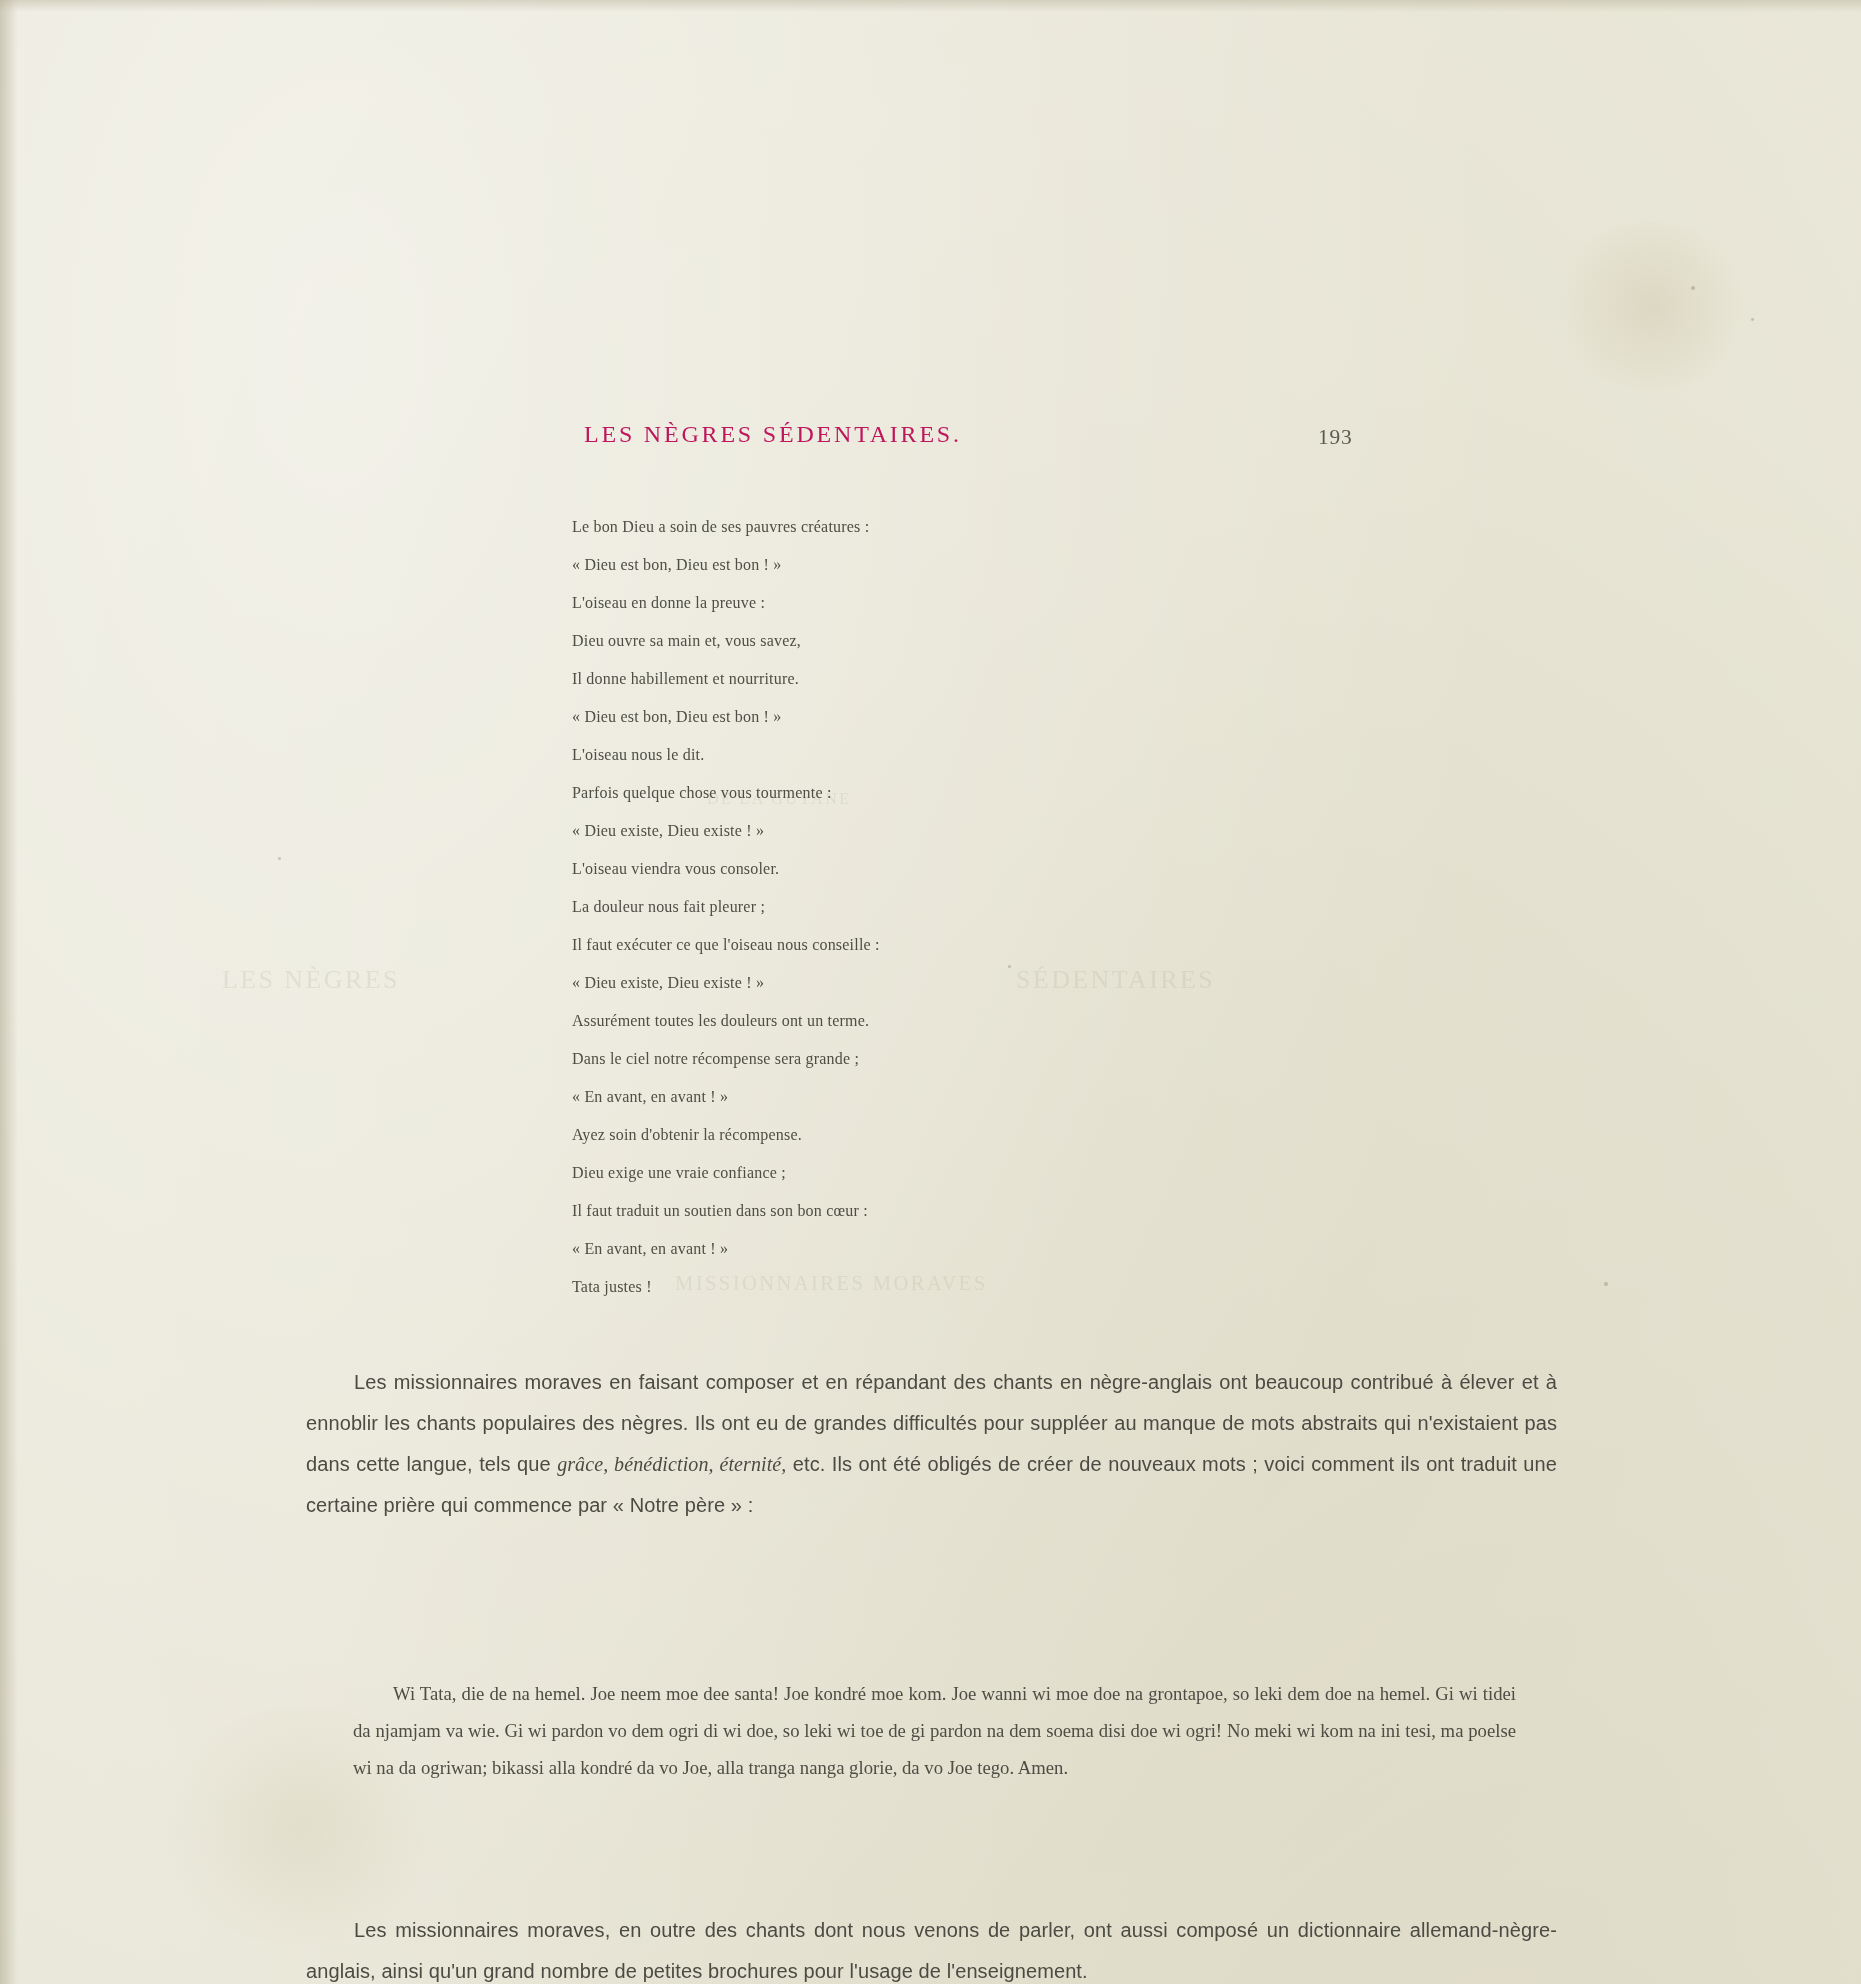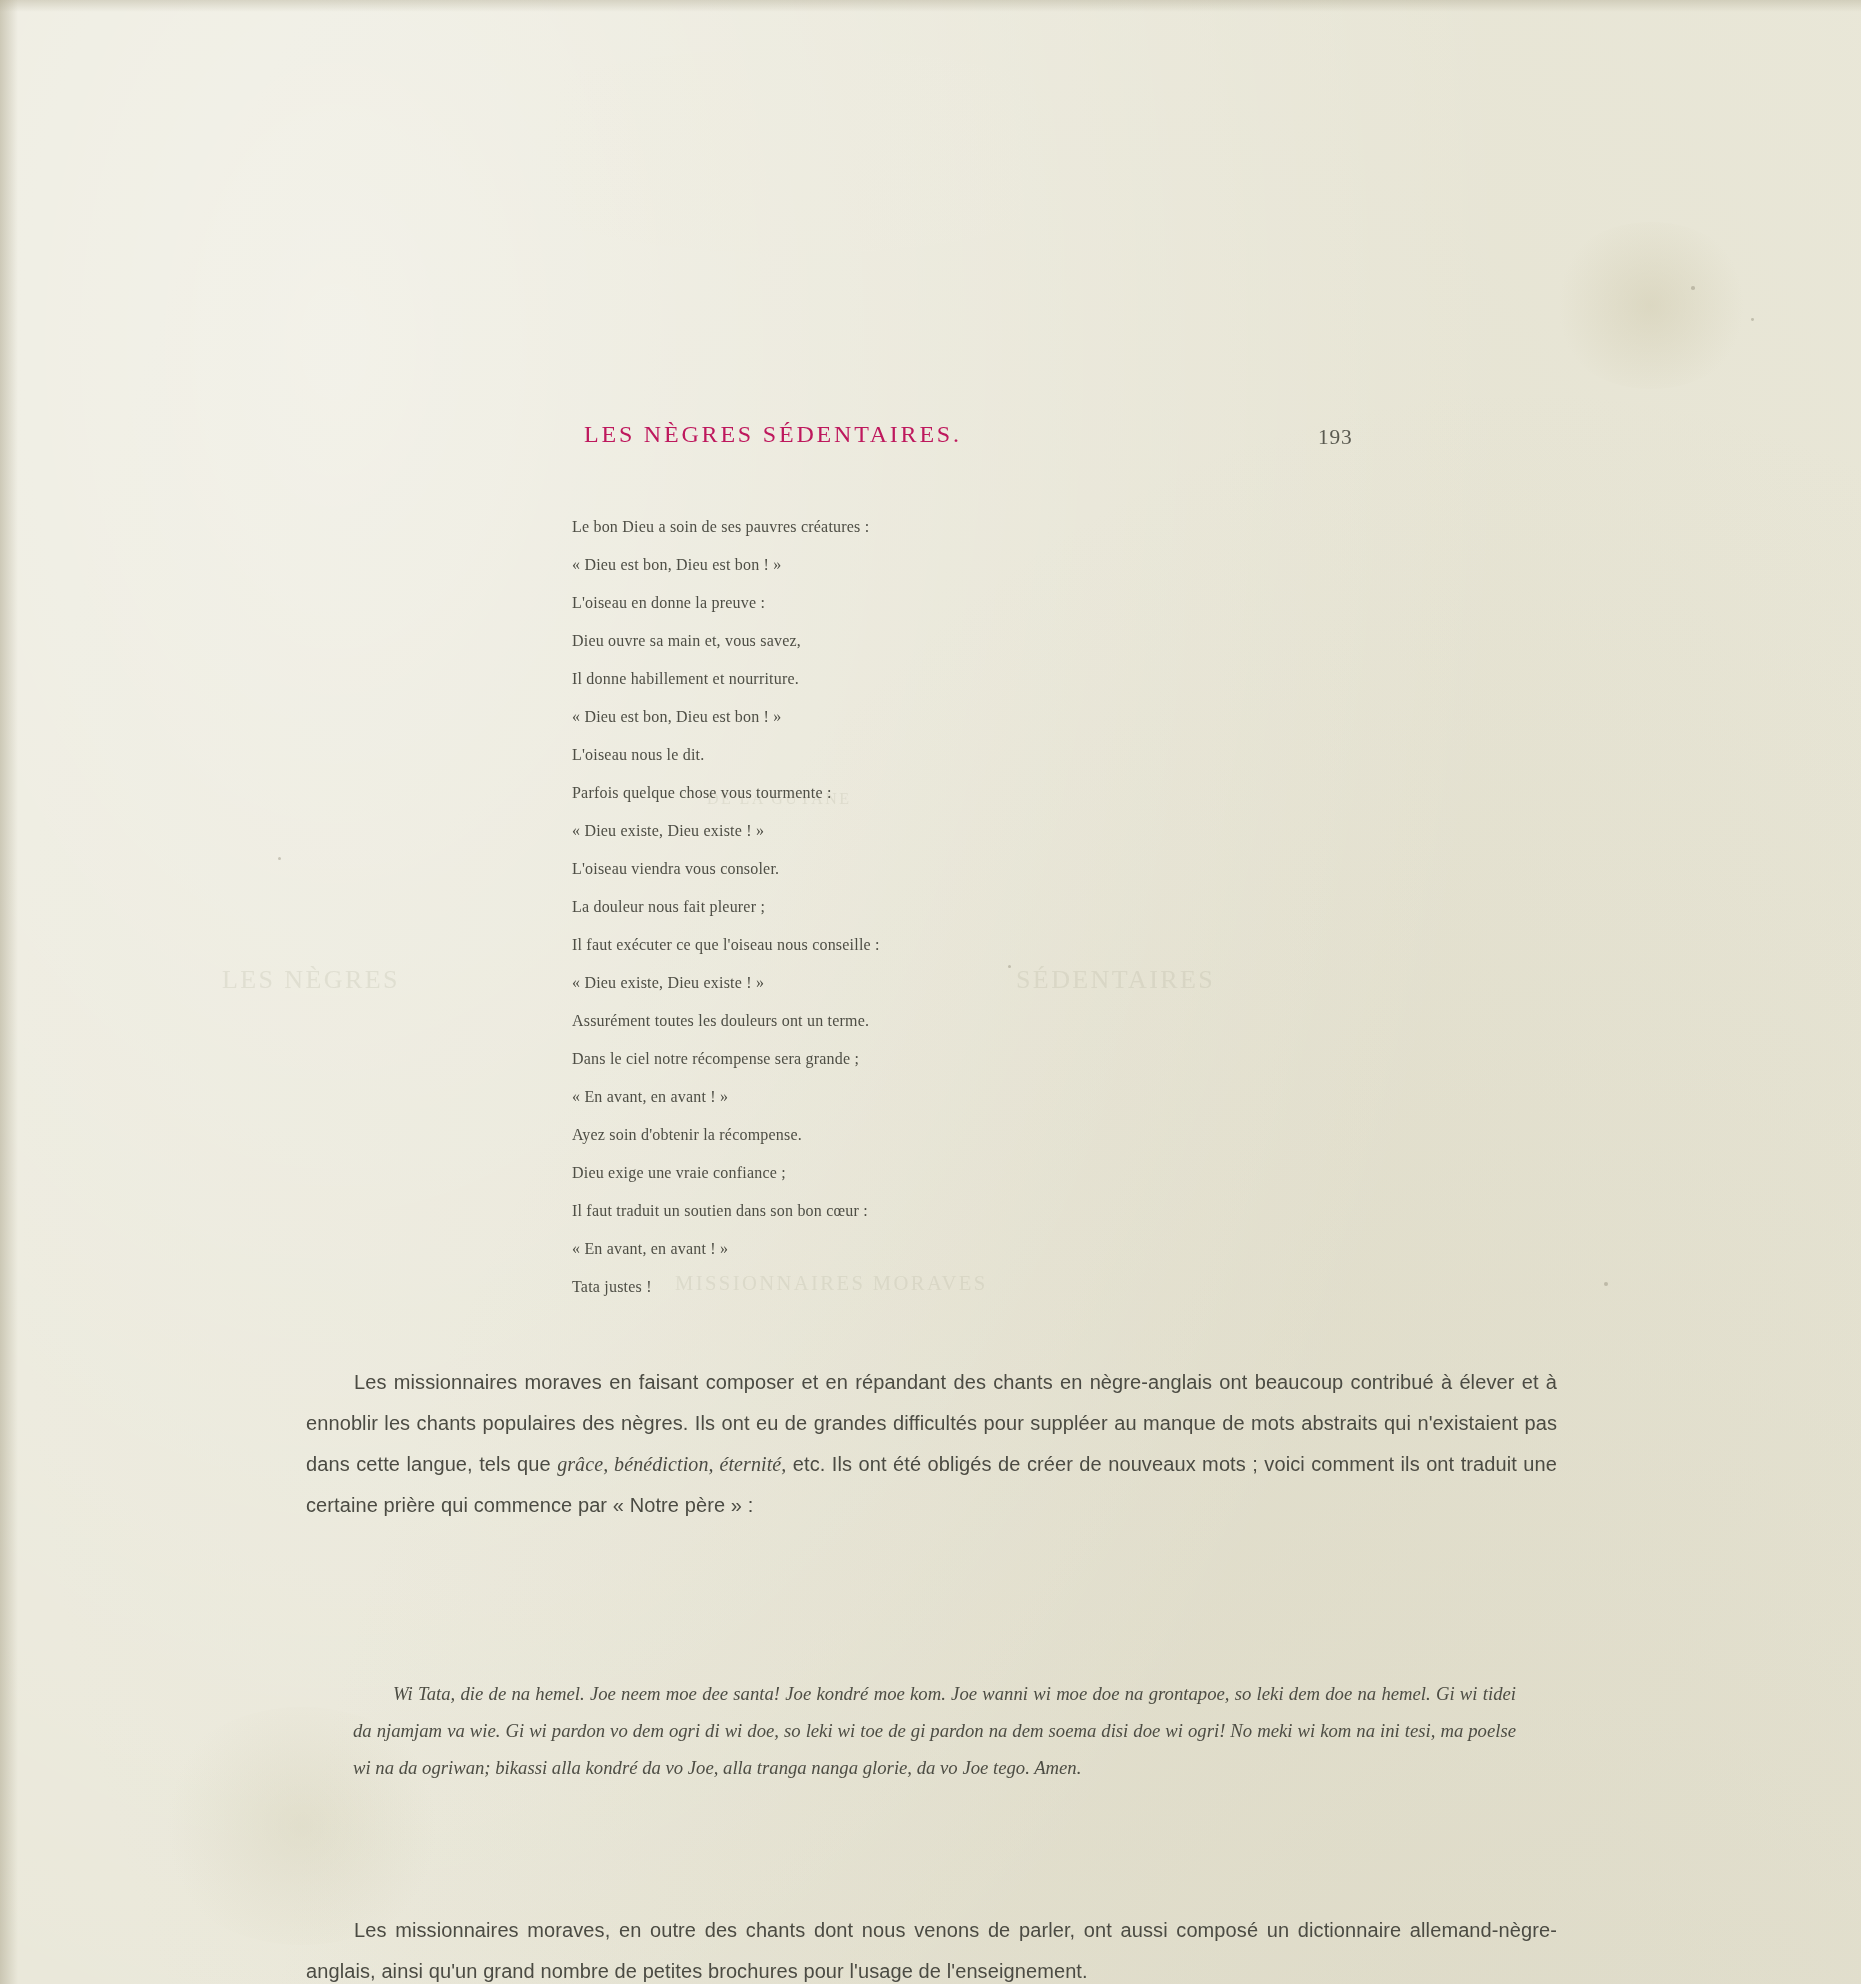--- a/index.html
+++ b/index.html
@@ -125,21 +125,20 @@
 
   
   #quote {
     position: absolute;
     left: 353px;
     width: 1163px;
     top: 1675px;
     font-size: 18.7px;
     line-height: 37px;
     font-family: "Liberation Serif", serif;
-    font-style: italic;
     color: #4d4d44;
     text-align: justify;
   }
   #quote .indent { display: inline-block; width: 40px; }
 
   
   .speck {
     position: absolute;
     background: rgba(122,118,96,0.35);
     border-radius: 50%;

